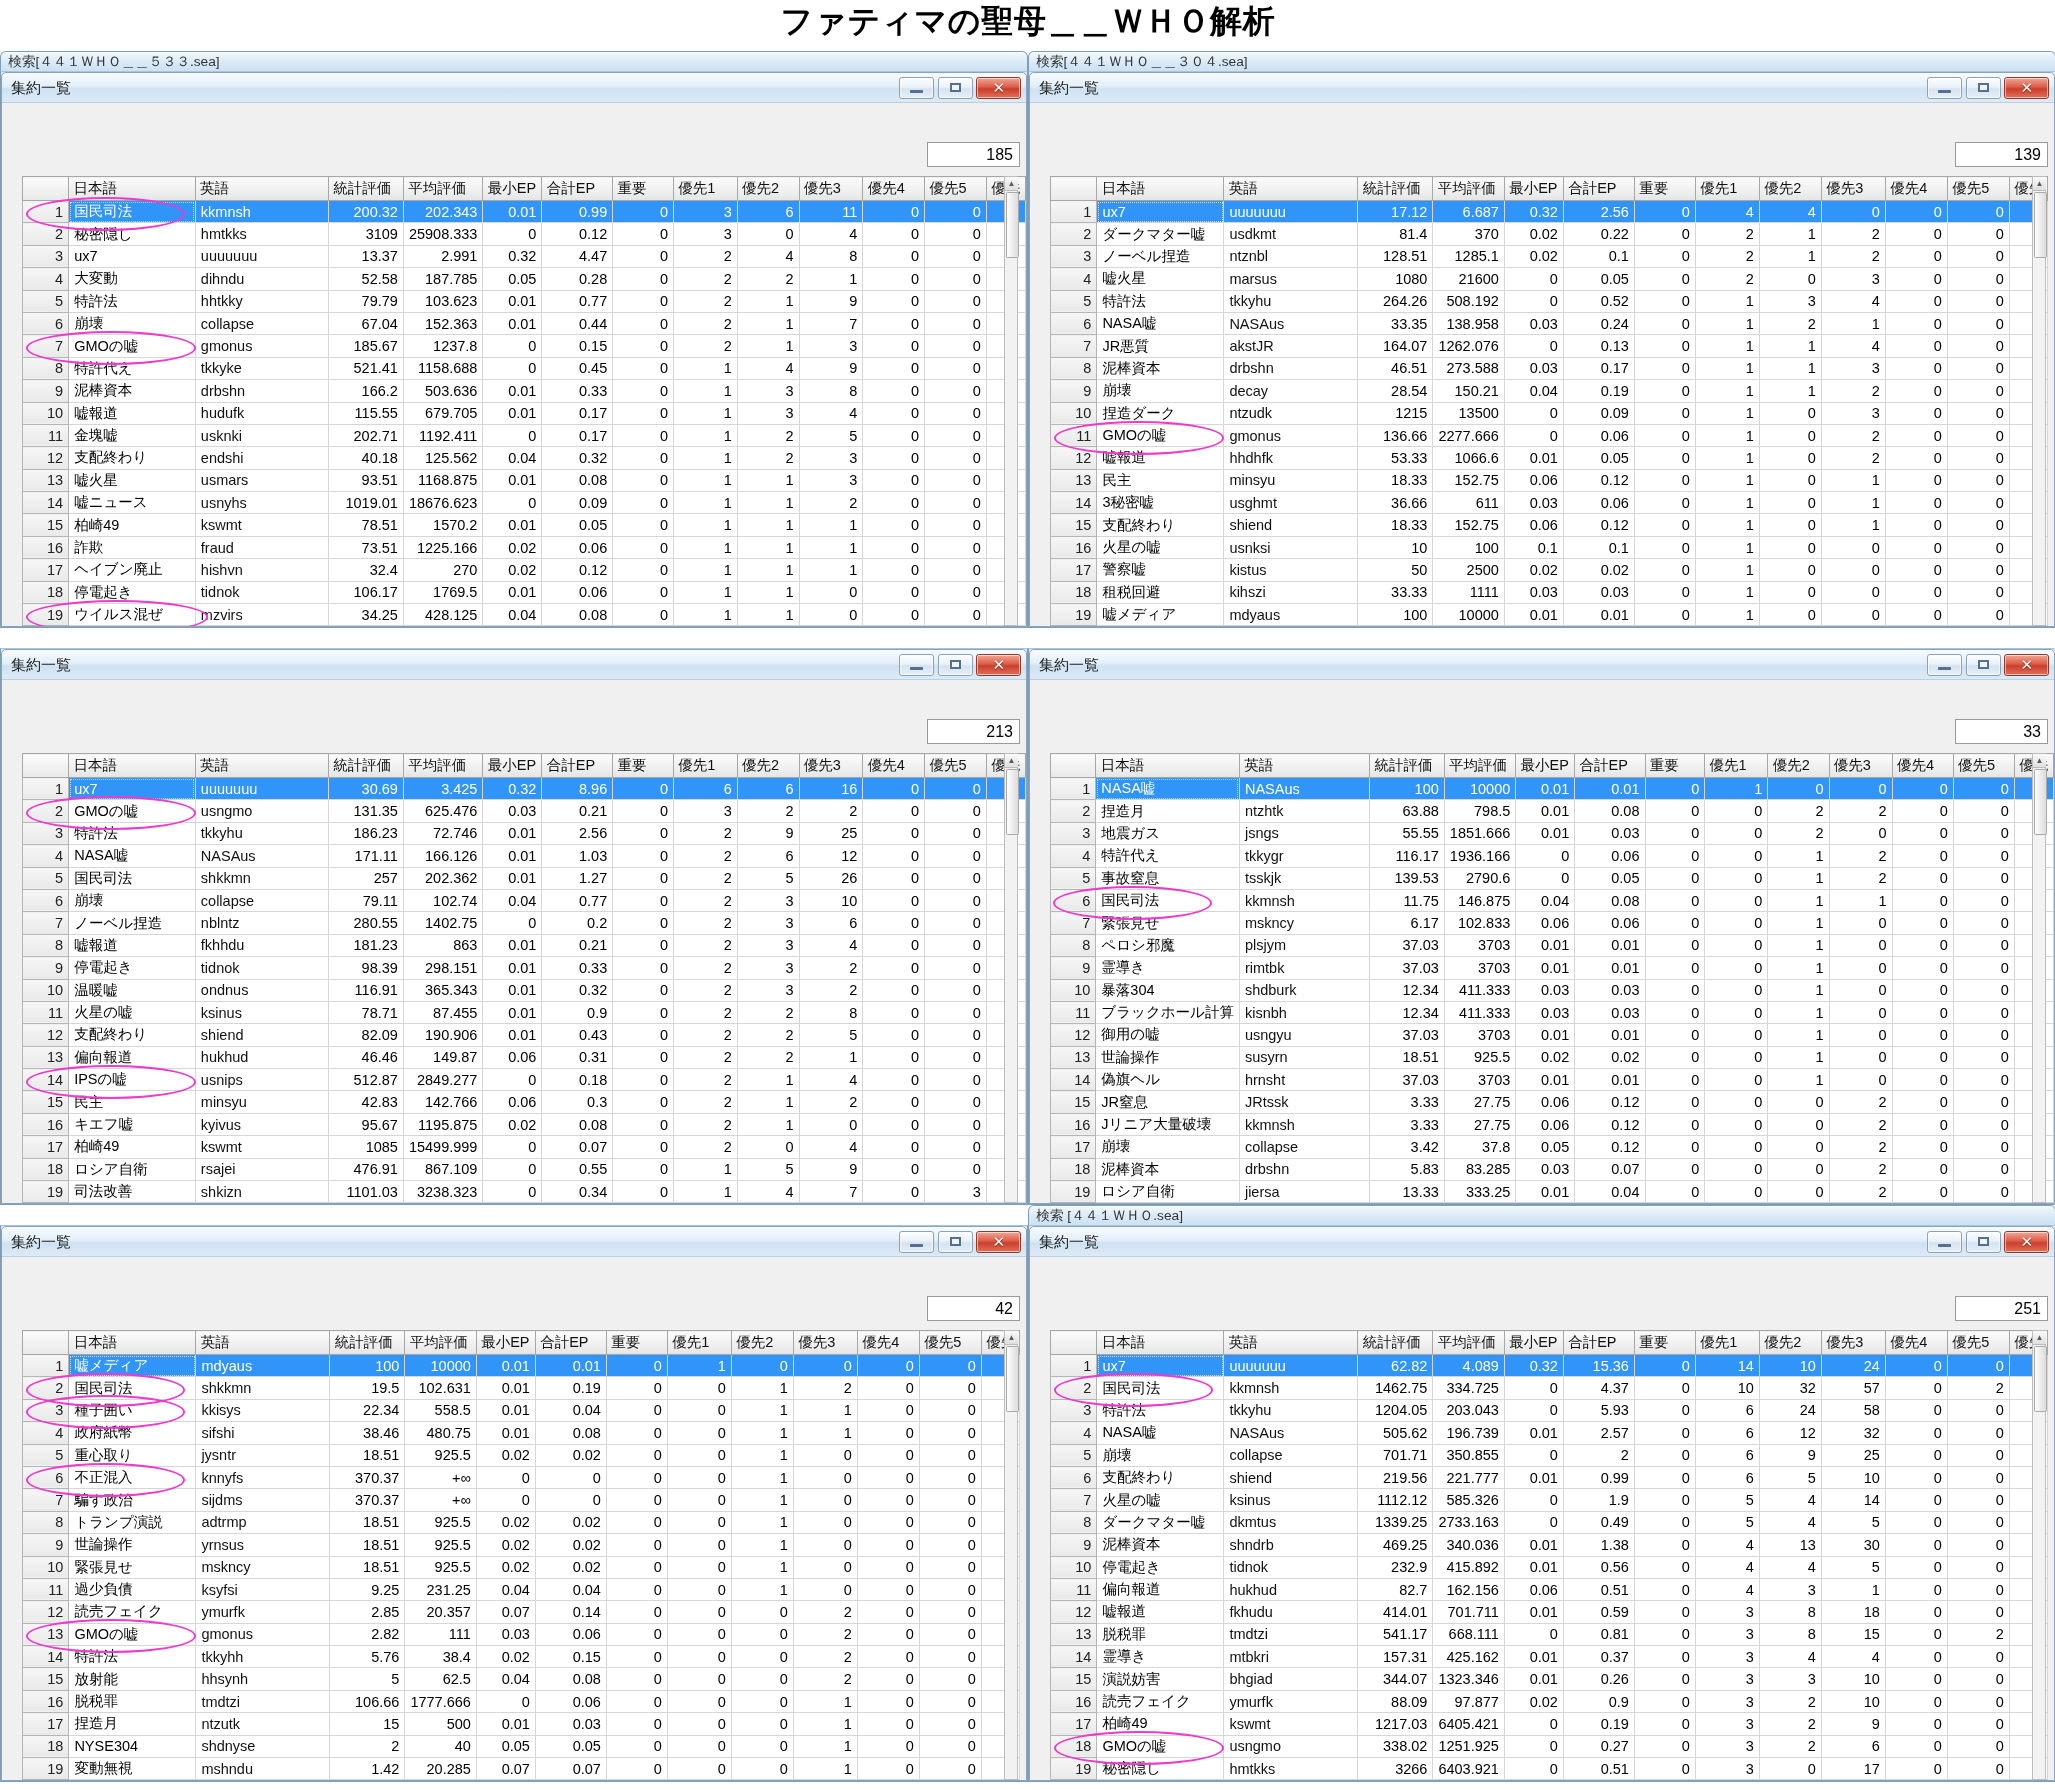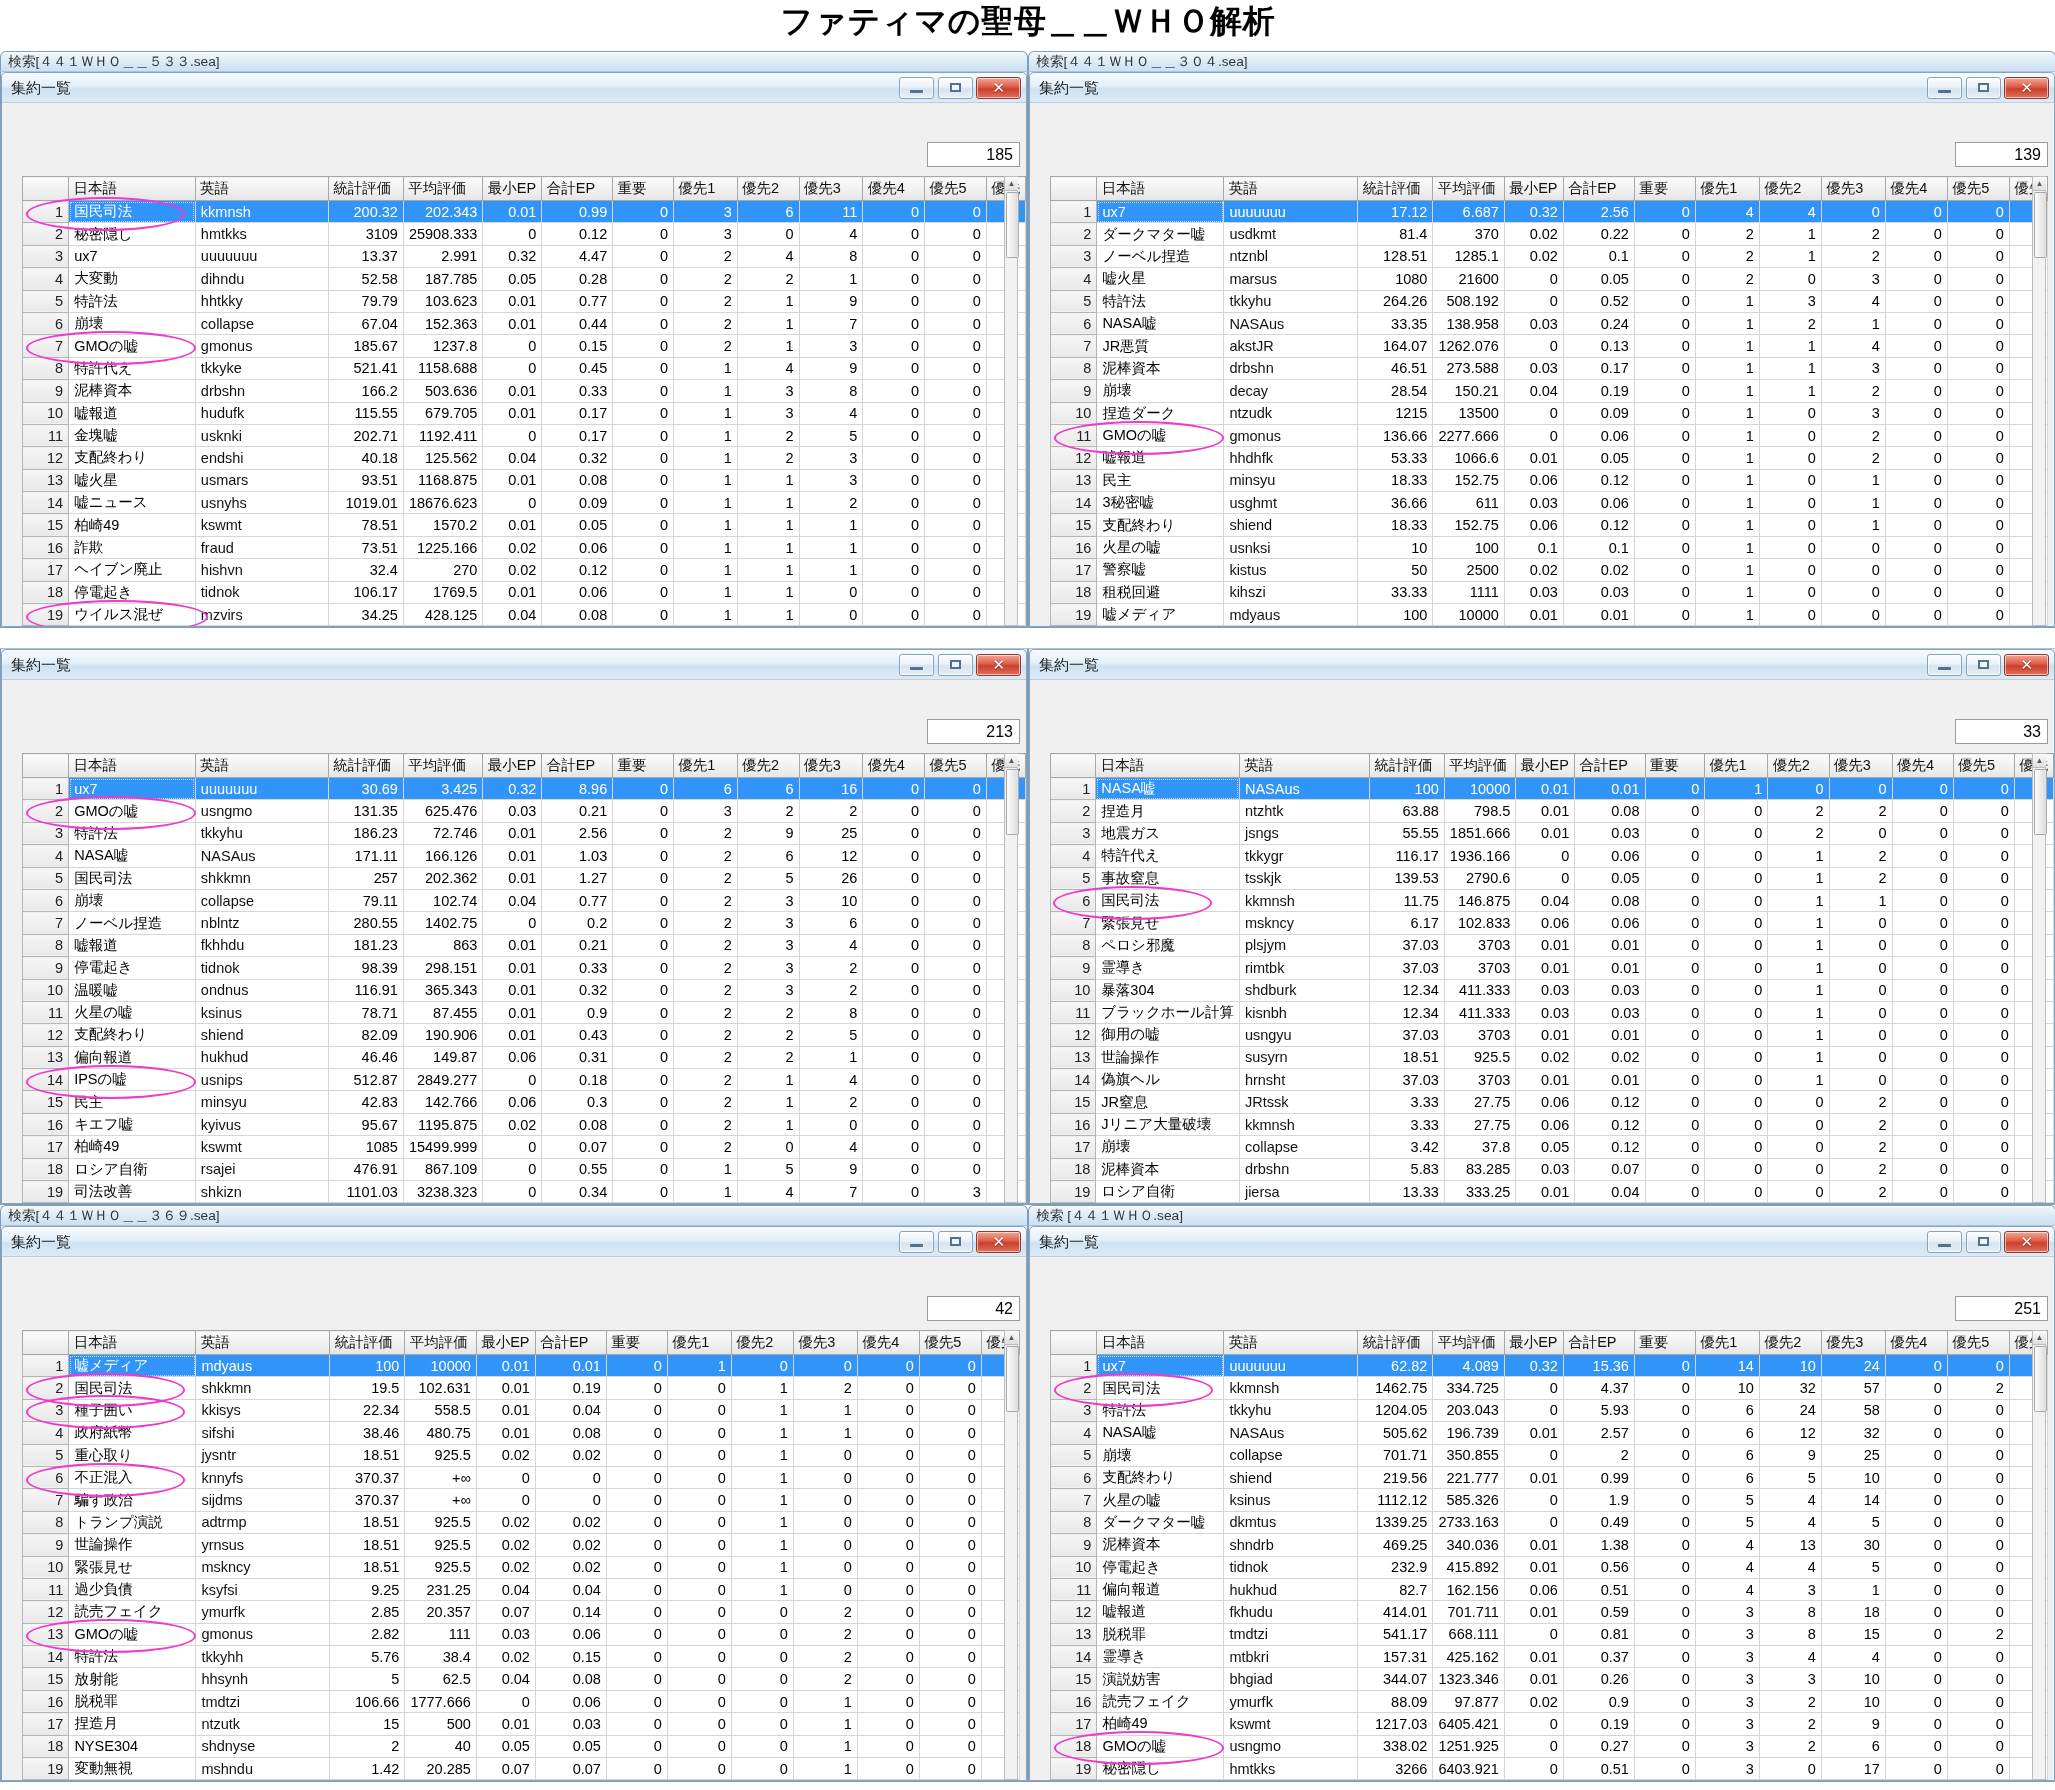--- a/index.html
+++ b/index.html
@@ -1590,23 +1590,20 @@
       <div class="vscroll">
         <div class="varrow up">▲</div>
         <div class="vthumb"></div>
         <div class="varrow down">▼</div>
       </div>
 
     </div>
   </div>
 
   <div class="panel" style="left: 0px; top: 1205px;">
-    <div class="searchbar">
-      <span>検索[４４１ＷＨＯ＿＿３６９.sea]</span>
-    </div>
     <div class="outerframe"></div>
     <div class="window">
       <div class="titlebar">
         <span>集約一覧</span>
         <span class="winbtns">
           <span class="wbtn">
               <span class="glyph-min"></span>
             </span>
           <span class="wbtn">
               <span class="glyph-restore"></span>

